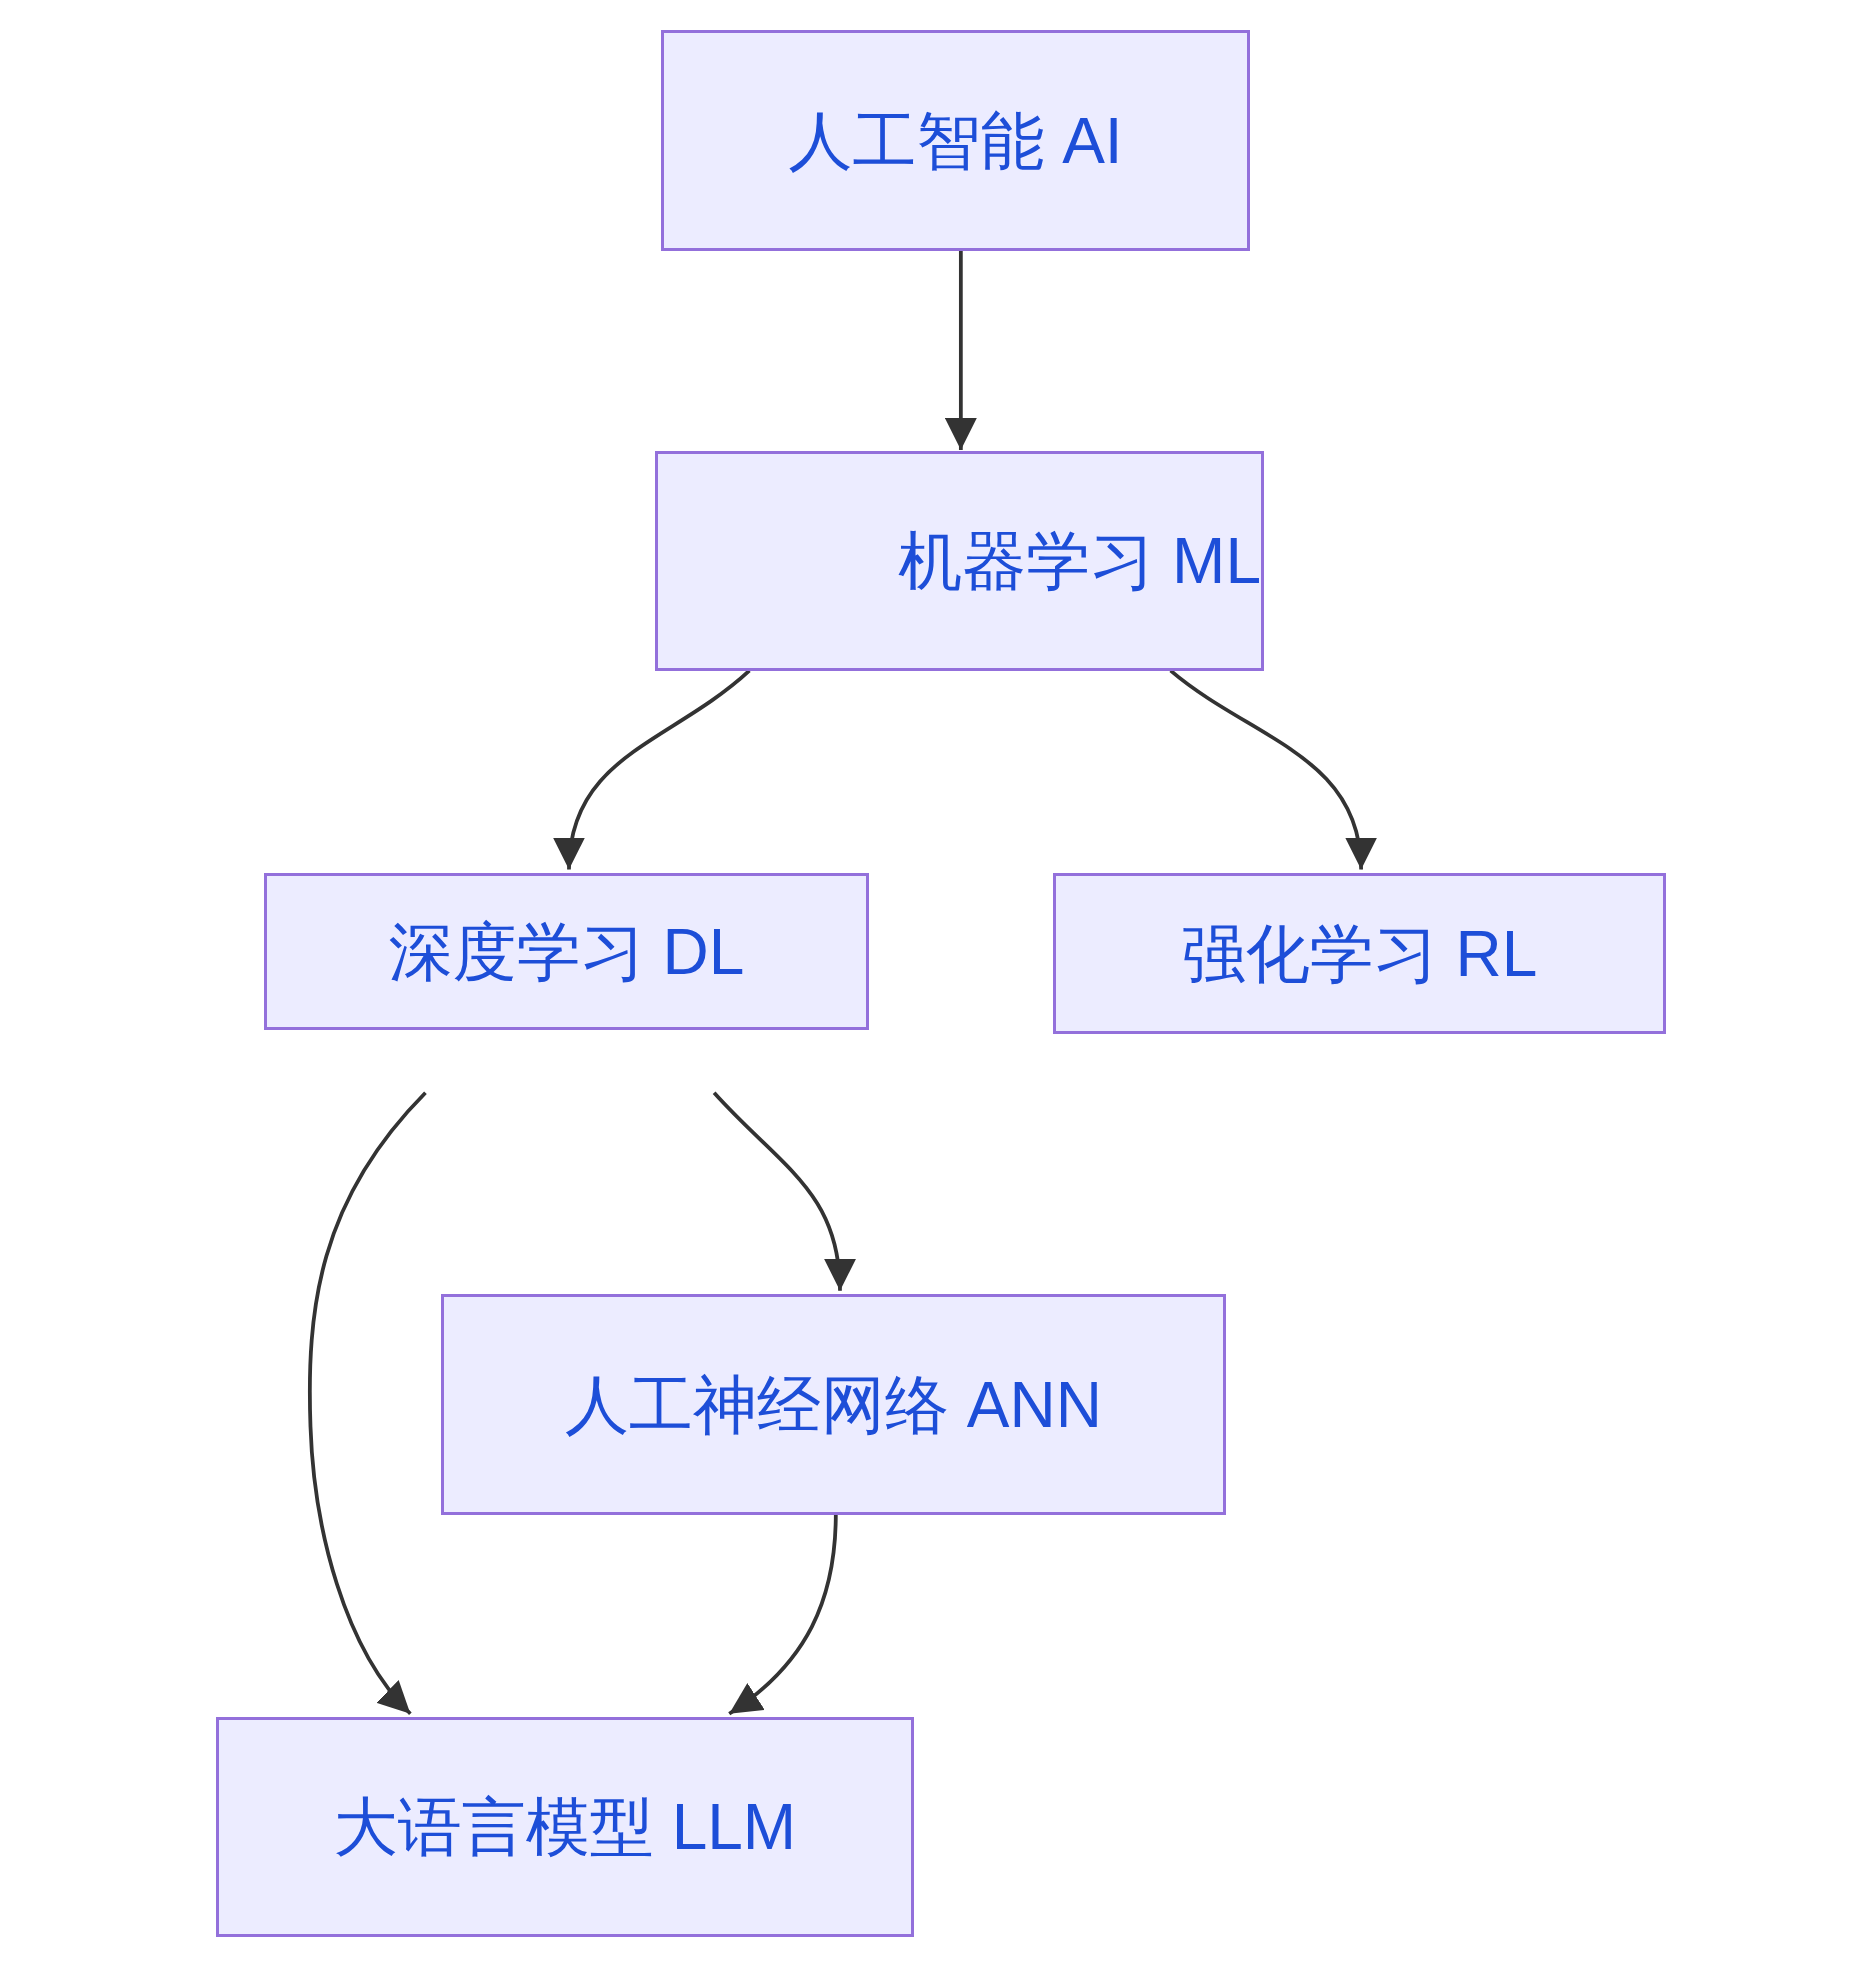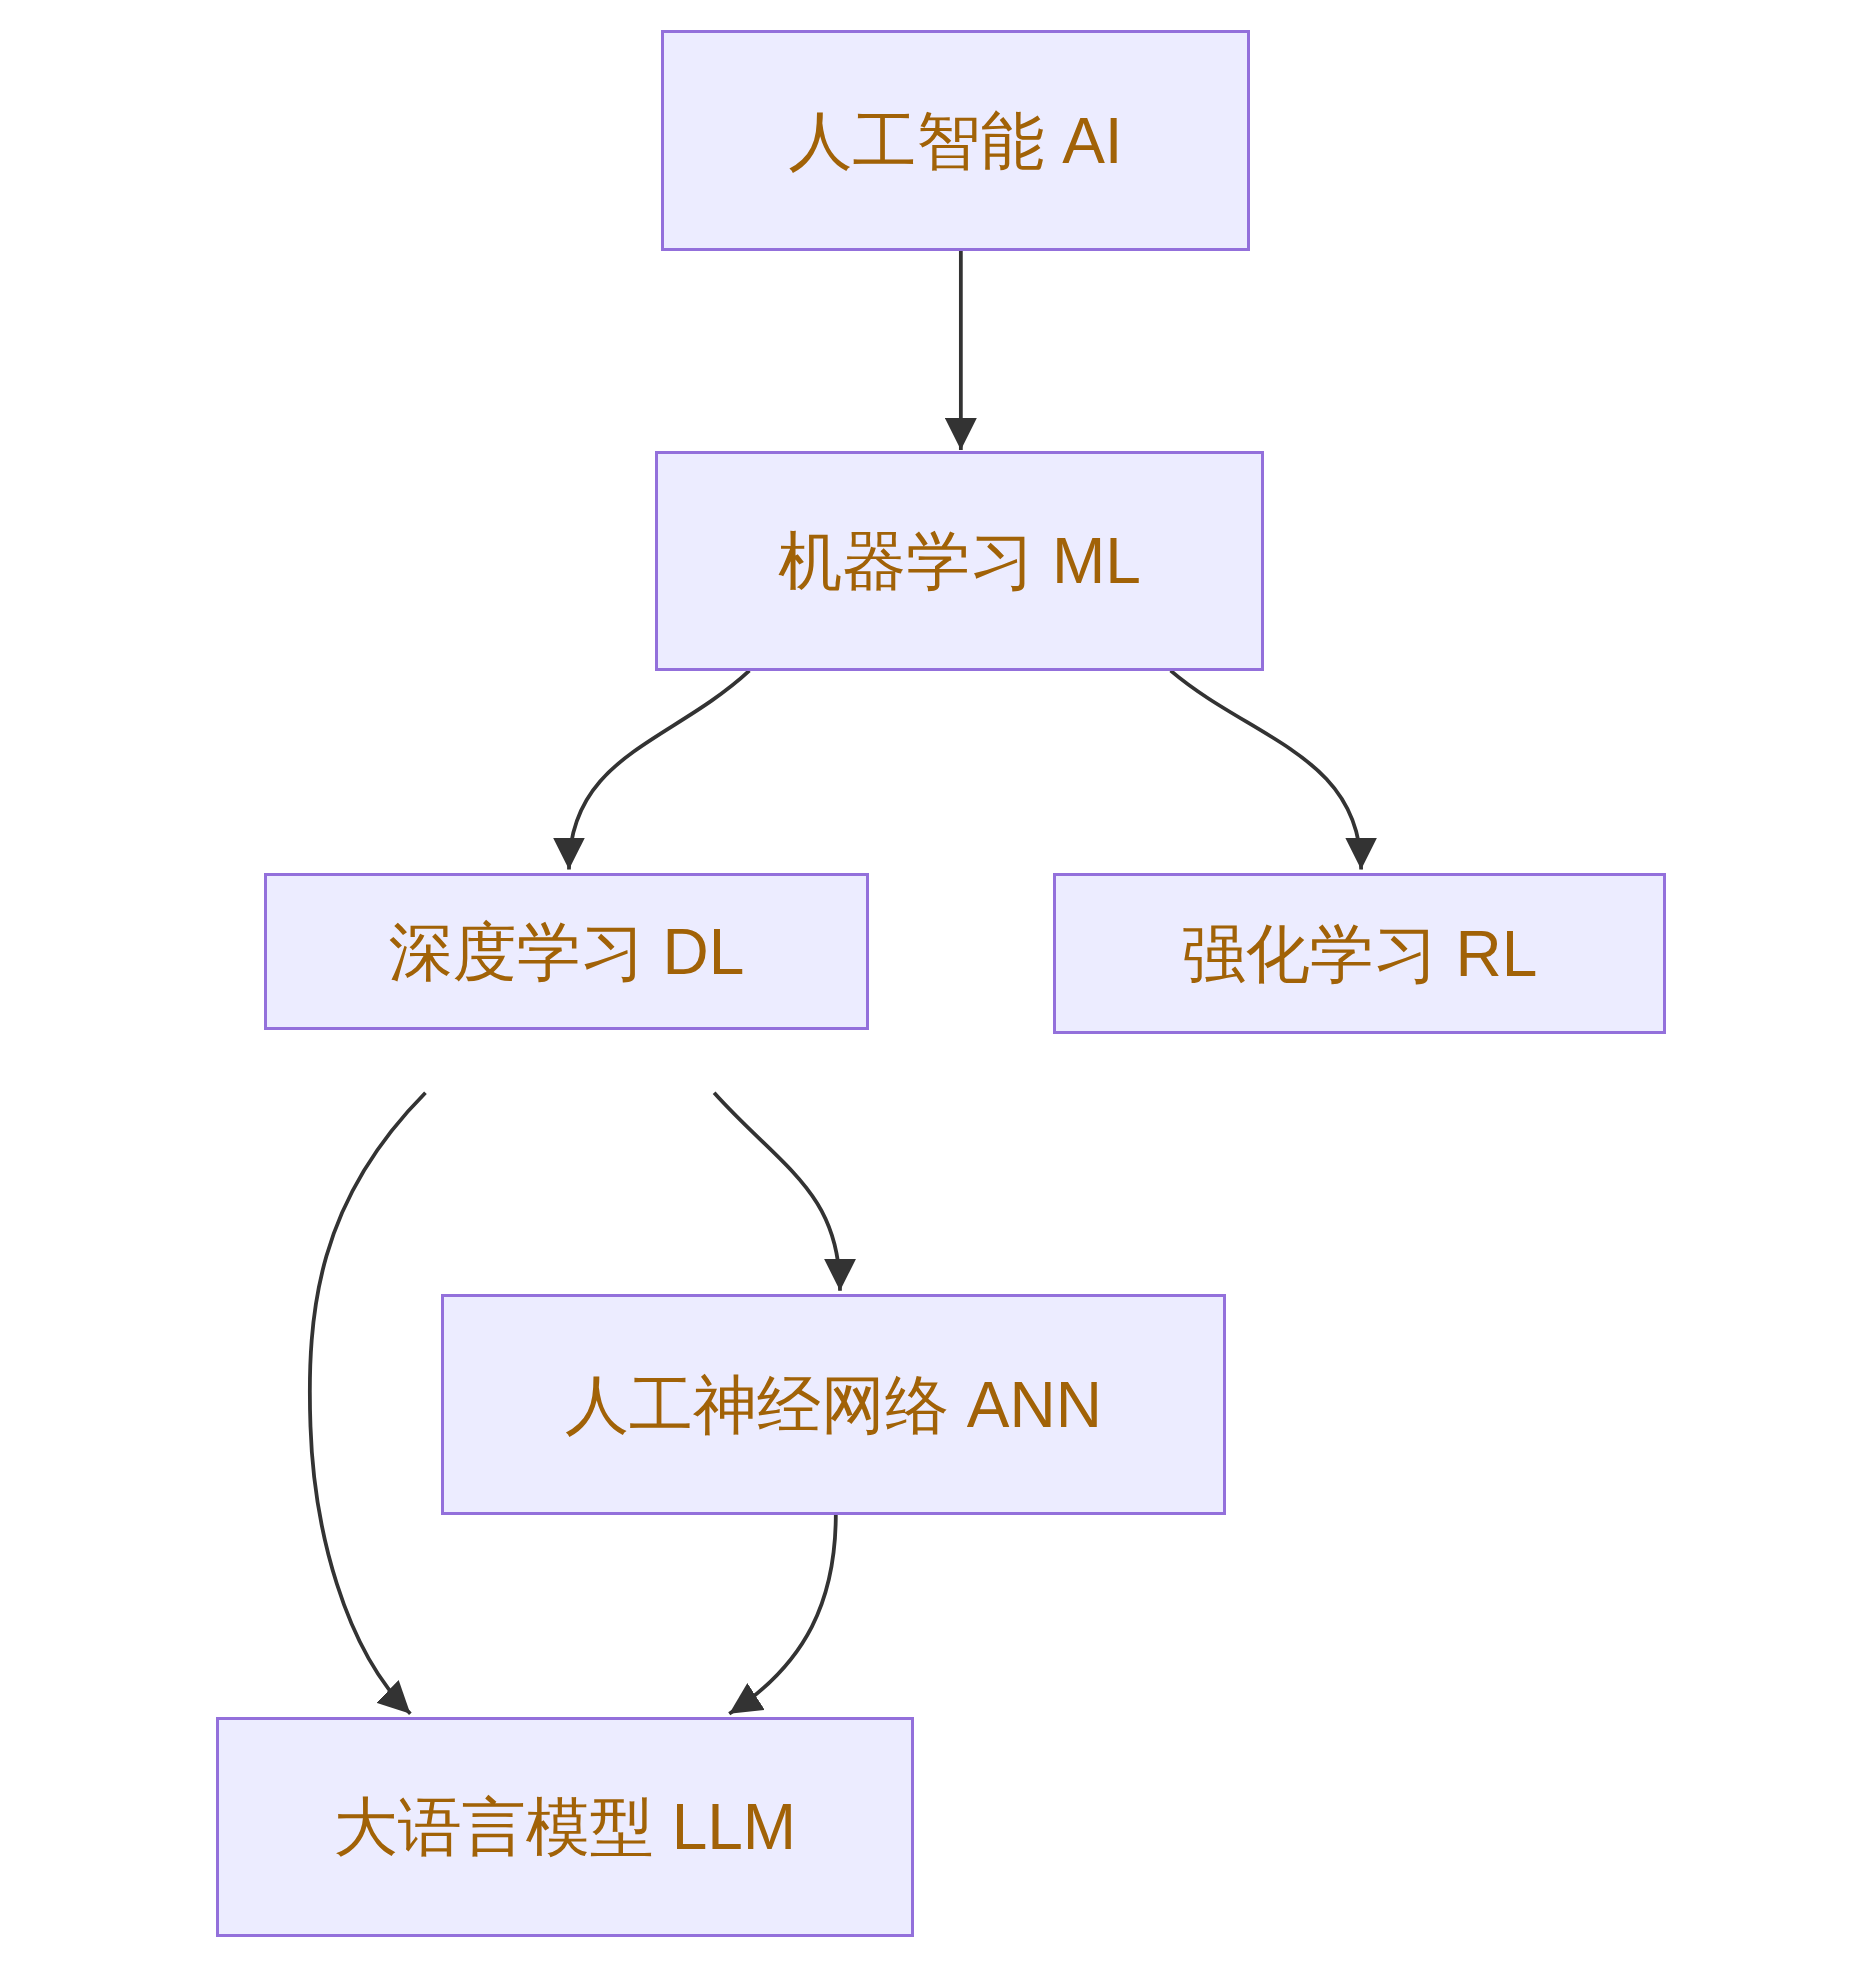--- a/index.html
+++ b/index.html
@@ -28,29 +28,29 @@
     stroke-width: 4.5px;
   }
   .node {
     position: absolute;
     box-sizing: border-box;
     background: #ECECFF;
     border: 3.4px solid #9370DB;
     display: flex;
     align-items: center;
     justify-content: center;
-    color: #a16207;
+    color: #1d4ed8;
     font-size: 64px;
     line-height: 1;
     white-space: nowrap;
     text-align: center;
   }
   
   .node-ai  { left:  661px; top:   30px; width: 589px; height: 221px; }
-  .node-ml  { left:  655px; top:  451px; width: 609px; height: 220px; }
+  .node-ml  { left:  655px; top:  451px; width: 609px; height: 220px; justify-content: flex-end; }
   .node-dl  { left:  264px; top: 873px; width: 605px; height: 157px; text-align: center; }
   .node-rl  { left: 1053px; top: 873px; width: 613px; height: 161px; }
   .node-ann { left:  441px; top: 1294px; width: 785px; height: 221px; }
   .node-llm { left:  216px; top: 1717px; width: 698px; height: 220px; }
 </style>
 </head>
 <body>
 
 <div class="canvas">
 

